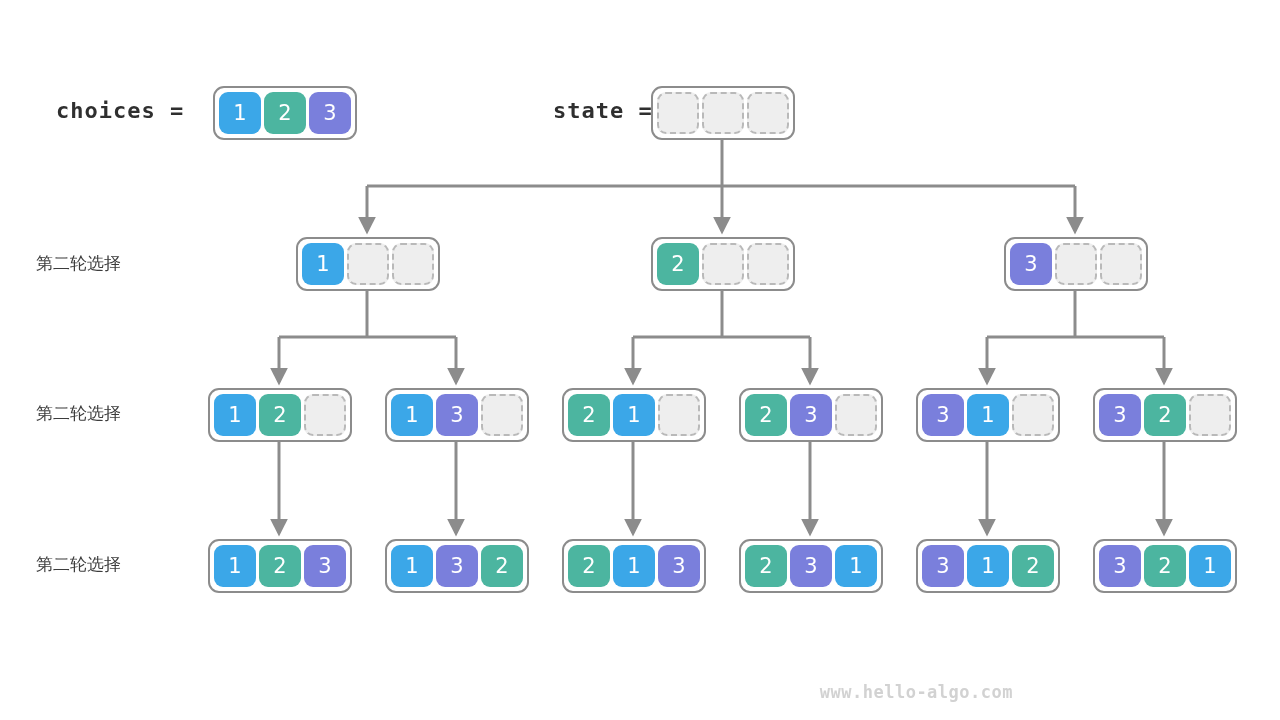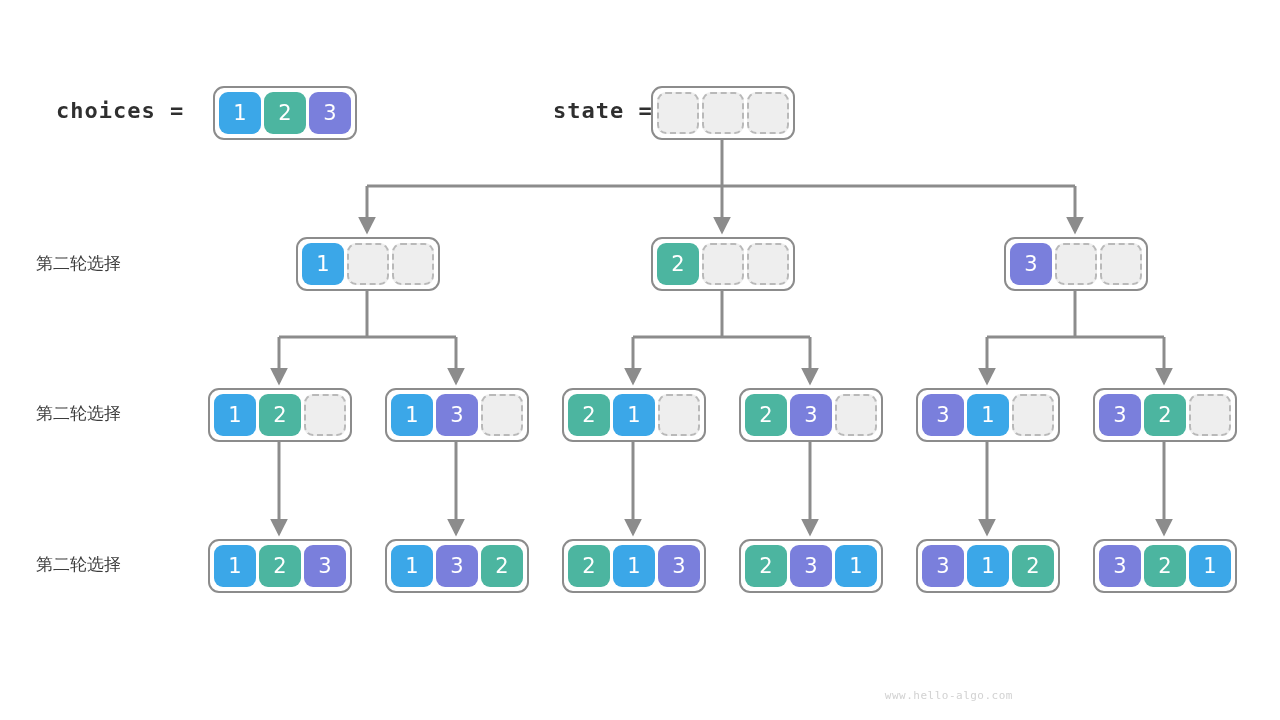--- a/index.html
+++ b/index.html
@@ -50,24 +50,25 @@
     font-size: 17px;
     color: #3c3c3c;
     white-space: nowrap;
     z-index: 3;
   }
   .watermark {
     position: absolute;
     right: 22px;
     bottom: 18px;
     font-family: "DejaVu Sans Mono", monospace;
-    font-size: 11px;
+    font-size: 17px;
     color: #d2d2d2;
     letter-spacing: 0.5px;
     z-index: 3;
+    font-weight: bold;
   }
 
   
   .node {
     position: absolute;
     display: flex;
     align-items: center;
     box-sizing: border-box;
     border: 2.5px solid #8c8c8c;
     border-radius: 11px;

